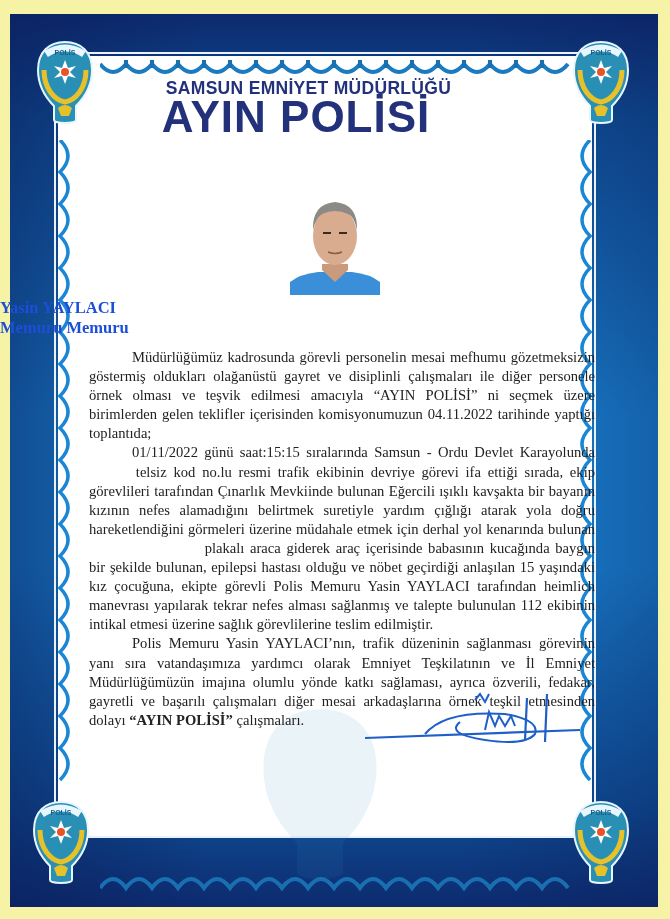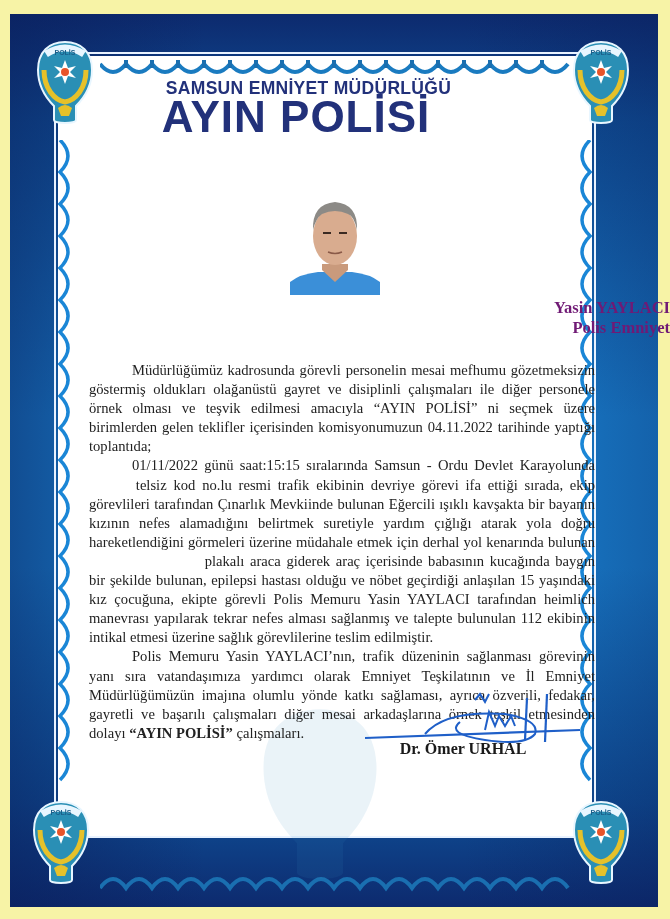--- a/index.html
+++ b/index.html
@@ -40,27 +40,27 @@
     .main-title {
       position: absolute; top: 92px; left: 0; width: 592px; text-align: center;
       font-family: "Liberation Sans", sans-serif; font-weight: bold;
       font-size: 44px; color: #22317a; letter-spacing: 1px;
     }
     .photo {
       position: absolute; left: 290px; top: 190px; width: 90px; height: 105px;
       overflow: hidden; background: #fff;
     }
     .person-name, .person-rank {
-      position: absolute; left: 0; width: 670px; text-align: right;
-      font-weight: bold; font-size: 16.5px; color: #701a75;
+      position: absolute; left: 0; width: 670px; text-align: left;
+      font-weight: bold; font-size: 16.5px; color: #1d4ed8;
     }
     .person-name { top: 298px; }
     .person-rank { top: 318px; }
     .body-text {
-      position: absolute; left: 89px; top: 361px; width: 506px;
+      position: absolute; left: 89px; top: 348px; width: 506px;
       font-size: 14.6px; line-height: 19.1px; color: #222;
       text-align: justify;
     }
     .body-text p { margin: 0; text-indent: 43px; }
     .gap { display: inline-block; width: 40px; }
     .gap2 { display: inline-block; width: 110px; }
     .signature {
       position: absolute; left: 365px; top: 690px; width: 220px; height: 60px;
     }
     .sig-block {
@@ -179,33 +179,32 @@
     <path d="M0 105 L0 92 Q10 84 28 82 L62 82 Q80 84 90 92 L90 105 Z" fill="#3b8fd8"></path>
     <path d="M32 80 L45 92 L58 80 L58 74 L32 74 Z" fill="#c99a7c"></path>
     <ellipse cx="45" cy="46" rx="22" ry="29" fill="#d9ac8f"></ellipse>
     <path d="M23 40 Q22 14 45 12 Q68 14 67 40 Q64 26 58 24 Q45 18 32 24 Q26 28 23 40 Z" fill="#8c8a86"></path>
     <rect x="33" y="42" width="8" height="2" fill="#3a2a22"></rect>
     <rect x="49" y="42" width="8" height="2" fill="#3a2a22"></rect>
     <path d="M38 62 Q45 65 52 62" stroke="#8a5a48" stroke-width="1.5" fill="none"></path>
   </svg>
 </div>
 <div class="person-name">Yasin YAYLACI</div>
-<div class="person-rank">Polis Emniyet</div>
+<div class="person-rank">Memuru Memuru</div>
 
 <div class="body-text">
   <p>Müdürlüğümüz kadrosunda görevli personelin mesai mefhumu gözetmeksizin göstermiş oldukları olağanüstü gayret ve disiplinli çalışmaları ile diğer personele örnek olması ve teşvik edilmesi amacıyla “AYIN POLİSİ” ni seçmek üzere birimlerden gelen teklifler içerisinden komisyonumuzun 04.11.2022 tarihinde yaptığı toplantıda;</p>
   <p><span>01/11/2022 günü saat:15:15 sıralarında Samsun - Ordu Devlet Karayolunda</span> <span class="gap"></span> <span>telsiz kod no.lu resmi trafik ekibinin devriye görevi ifa ettiği sırada, ekip görevlileri tarafından Çınarlık Mevkiinde bulunan Eğercili ışıklı kavşakta bir bayanın kızının nefes alamadığını belirtmek suretiyle yardım çığlığı atarak yola doğru hareketlendiğini görmeleri üzerine müdahale etmek için derhal yol kenarında bulunan</span> <span class="gap2"></span> <span>plakalı araca giderek araç içerisinde babasının kucağında baygın bir şekilde bulunan, epilepsi hastası olduğu ve nöbet geçirdiği anlaşılan 15 yaşındaki kız çocuğuna, ekipte görevli Polis Memuru Yasin YAYLACI tarafından heimlich manevrası yapılarak tekrar nefes alması sağlanmış ve talepte bulunulan 112 ekibinin intikal etmesi üzerine sağlık görevlilerine teslim edilmiştir.</span></p>
   <p><span>Polis Memuru Yasin YAYLACI’nın, trafik düzeninin sağlanması görevinin yanı sıra vatandaşımıza yardımcı olarak Emniyet Teşkilatının ve İl Emniyet Müdürlüğümüzün imajına olumlu yönde katkı sağlaması, ayrıca özverili, fedakar, gayretli ve başarılı çalışmaları diğer mesai arkadaşlarına örnek teşkil etmesinden dolayı</span> <b>“AYIN POLİSİ”</b> <span>çalışmaları.</span></p>
 </div>
 
 <div class="signature">
   <svg width="220" height="60" viewBox="0 0 220 60">
     <path d="M0 48 L215 40" stroke="#1f5fc8" stroke-width="2.2" fill="none"></path>
     <path d="M60 44 Q80 20 140 24 Q175 30 170 44 Q160 56 120 50 Q80 44 95 32" stroke="#1f5fc8" stroke-width="2" fill="none"></path>
     <path d="M110 10 L115 4 L120 12 L124 4" stroke="#1f5fc8" stroke-width="2" fill="none"></path>
     <path d="M120 40 L124 22 L130 36 L134 26 L140 36 L146 26 L150 36" stroke="#1f5fc8" stroke-width="2" fill="none"></path>
     <path d="M162 8 L160 50" stroke="#1f5fc8" stroke-width="2.2" fill="none"></path>
     <path d="M182 4 L180 52" stroke="#1f5fc8" stroke-width="2.2" fill="none"></path>
   </svg>
 </div>
 <div class="sig-block">
-  <div>Dr. Ömer URHAL</div>
 </div>
 
 </body></html>

